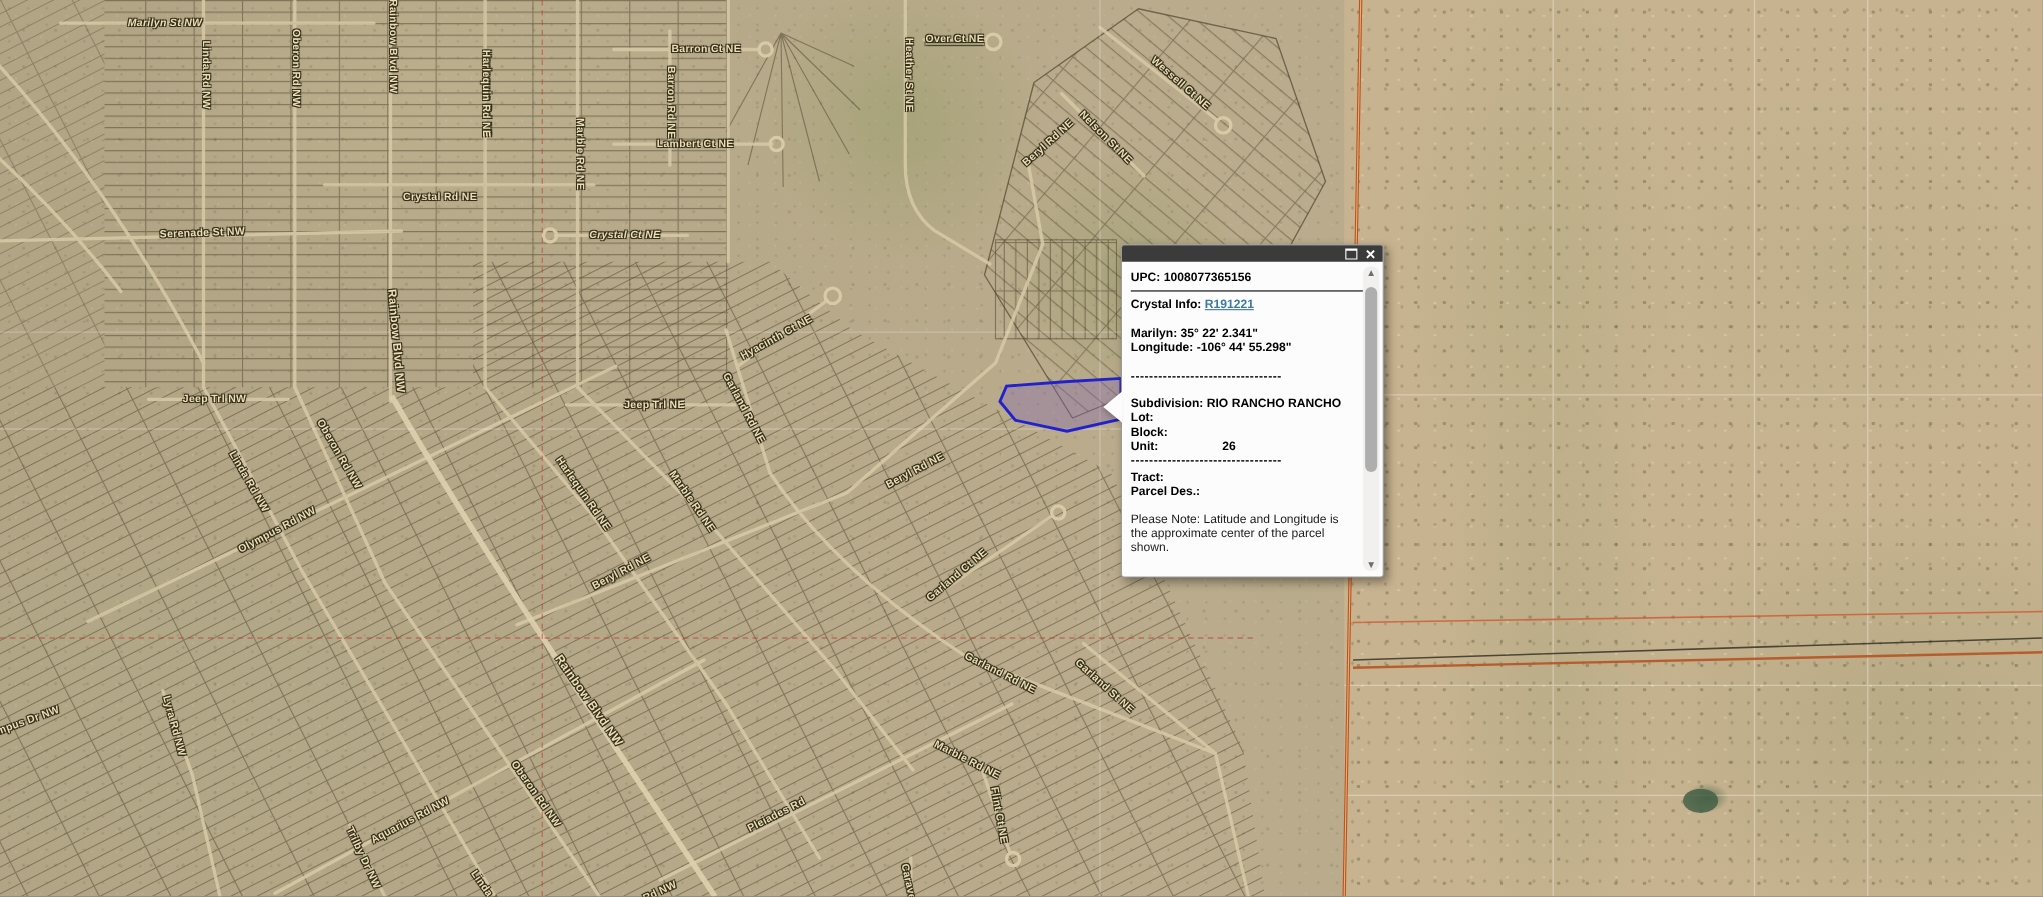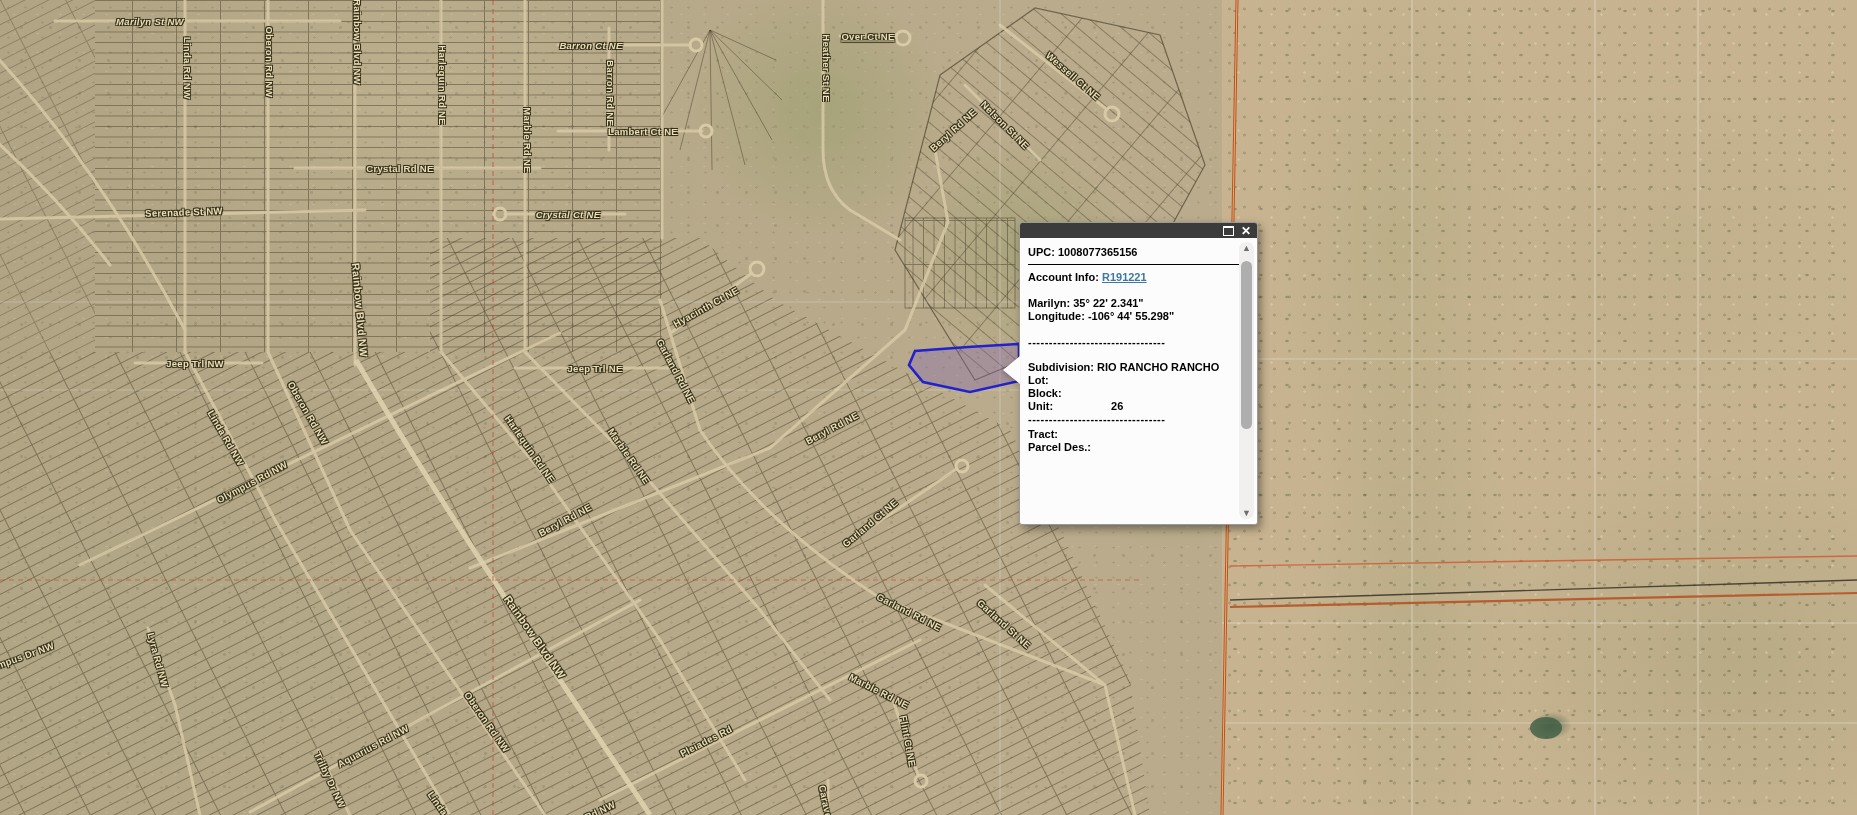--- a/index.html
+++ b/index.html
@@ -192,29 +192,29 @@
       <polygon class="sel-parcel" points="909,365 915,351 968,347 1019,344 1019,381 970,392 923,382"></polygon>
     </svg>
 
     <div class="labels" id="labels">
         <span class="street-label" style="left: 150px; top: 21px; transform: translate(-50%, -50%) rotate(0deg); font-style: italic;">Marilyn St NW</span>
         <span class="street-label" style="left: 187px; top: 68px; transform: translate(-50%, -50%) rotate(90deg);">Linda Rd NW</span>
         <span class="street-label" style="left: 269px; top: 62px; transform: translate(-50%, -50%) rotate(90deg);">Oberon Rd NW</span>
         <span class="street-label" style="left: 357px; top: 42px; transform: translate(-50%, -50%) rotate(90deg);">Rainbow Blvd NW</span>
         <span class="street-label" style="left: 442px; top: 85px; transform: translate(-50%, -50%) rotate(90deg);">Harlequin Rd NE</span>
         <span class="street-label" style="left: 527px; top: 140px; transform: translate(-50%, -50%) rotate(90deg);">Marble Rd NE</span>
-        <span class="street-label" style="left: 591px; top: 45px; transform: translate(-50%, -50%) rotate(0deg); font-style: italic;">Barron Ct NE</span>
+        <span class="street-label" style="left: 642px; top: 45px; transform: translate(-50%, -50%) rotate(0deg);">Barron Ct NE</span>
         <span class="street-label" style="left: 610px; top: 93px; transform: translate(-50%, -50%) rotate(90deg);">Barron Rd NE</span>
-        <span class="street-label" style="left: 632px; top: 131px; transform: translate(-50%, -50%) rotate(0deg); margin-left: 11px;">Lambert Ct NE</span>
+        <span class="street-label" style="left: 632px; top: 131px; transform: translate(-50%, -50%) rotate(0deg);">Lambert Ct NE</span>
         <span class="street-label" style="left: 826px; top: 68px; transform: translate(-50%, -50%) rotate(90deg);">Heather St NE</span>
         <span class="street-label" style="left: 868px; top: 36px; transform: translate(-50%, -50%) rotate(0deg); text-decoration: underline;">Over Ct NE</span>
         <span class="street-label" style="left: 1073px; top: 76px; transform: translate(-50%, -50%) rotate(41deg);">Wessell Ct NE</span>
         <span class="street-label" style="left: 953px; top: 130px; transform: translate(-50%, -50%) rotate(-42deg);">Beryl Rd NE</span>
         <span class="street-label" style="left: 1005px; top: 125px; transform: translate(-50%, -50%) rotate(45deg);">Nelson St NE</span>
-        <span class="street-label" style="left: 400px; top: 168px; transform: translate(-50%, -50%) rotate(0deg);">Crystal Rd NE</span>
+        <span class="street-label" style="left: 400px; top: 179px; transform: translate(-50%, -50%) rotate(0deg);">Crystal Rd NE</span>
         <span class="street-label" style="left: 184px; top: 212px; transform: translate(-50%, -50%) rotate(-2deg);">Serenade St NW</span>
         <span class="street-label" style="left: 568px; top: 214px; transform: translate(-50%, -50%) rotate(0deg); font-style: italic;">Crystal Ct NE</span>
         <span class="street-label" style="left: 706px; top: 307px; transform: translate(-50%, -50%) rotate(-29deg);">Hyacinth Ct NE</span>
         <span class="street-label" style="left: 195px; top: 363px; transform: translate(-50%, -50%) rotate(0deg);">Jeep Trl NW</span>
         <span class="street-label" style="left: 595px; top: 368px; transform: translate(-50%, -50%) rotate(0deg);">Jeep Trl NE</span>
         <span class="street-label" style="left: 676px; top: 371px; transform: translate(-50%, -50%) rotate(62deg);">Garland Rd NE</span>
         <span class="street-label" style="left: 226px; top: 438px; transform: translate(-50%, -50%) rotate(60deg);">Linda Rd NW</span>
         <span class="street-label" style="left: 308px; top: 413px; transform: translate(-50%, -50%) rotate(60deg);">Oberon Rd NW</span>
         <span class="street-label" style="left: 360px; top: 310px; font-size: 10.5px; transform: translate(-50%, -50%) rotate(85deg);">Rainbow Blvd NW</span>
         <span class="street-label" style="left: 530px; top: 449px; transform: translate(-50%, -50%) rotate(55deg);">Harlequin Rd NE</span>
@@ -246,21 +246,21 @@
       <span class="btn-max" title=""></span>
       <span class="btn-close">✕</span>
     </div>
     <div class="content">
       <div class="ln-upc">
         <span>UPC:</span>
         <span>1008077365156</span>
       </div>
       <hr class="rule">
       <div>
-        <span>Account Info:</span>
+        <span>Crystal Info:</span>
         <a class="acct">R191221</a>
       </div>
       <div class="lat">
         <span>Marilyn:</span>
         <span>35° 22' 2.341"</span>
       </div>
       <div>
         <span>Longitude:</span>
         <span>-106° 44' 55.298"</span>
       </div>
@@ -283,20 +283,21 @@
       </div>
       <div class="sep" style="margin-top:0">---------------------------------</div>
       <div class="tract">
         <span>Tract:</span>
         <span></span>
       </div>
       <div>
         <span>Parcel Des.:</span>
         <span></span>
       </div>
+      <div class="note">Please Note: Latitude and Longitude is the approximate center of the parcel shown.</div>
 
       <div class="sb">
         <div class="sb-up">▲</div>
         <div class="sb-thumb"></div>
         <div class="sb-dn">▼</div>
       </div>
     </div>
   </div>
 </div>
 

